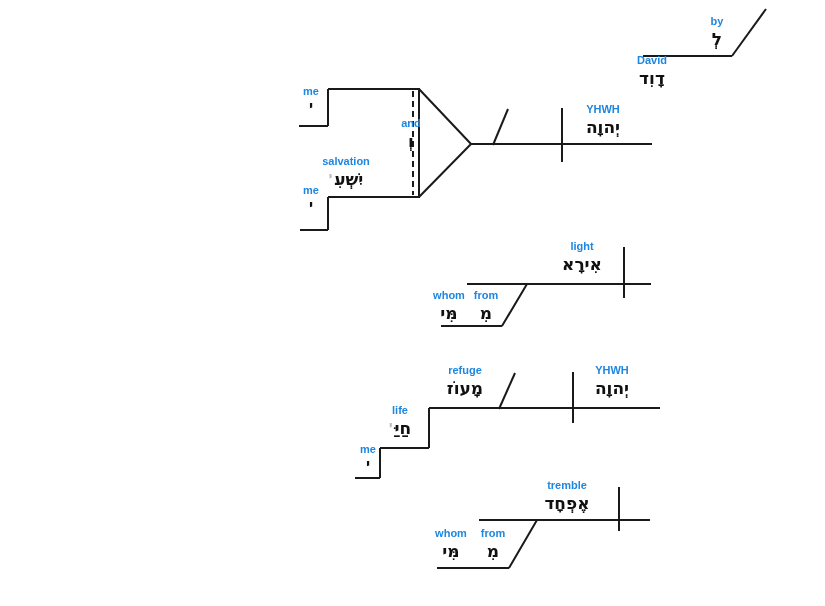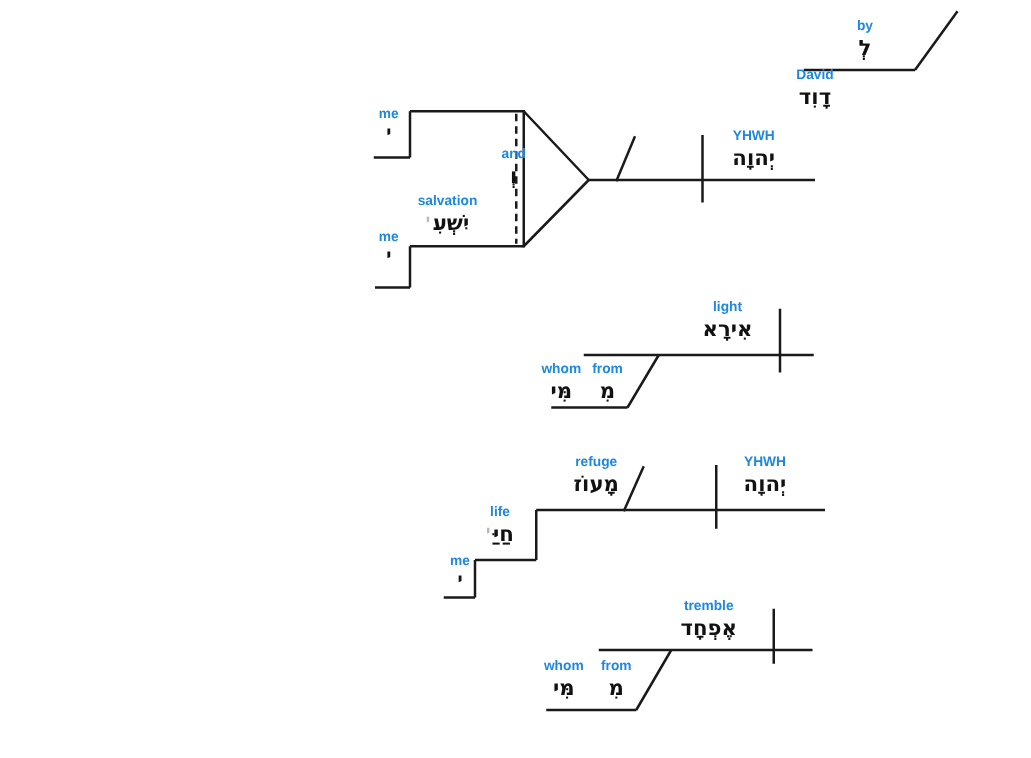--- a/index.html
+++ b/index.html
@@ -74,34 +74,34 @@
       <path d="M479,520 H650"></path>
       <path d="M619,487 V531"></path>
       <path d="M537,520 L509,568 M437,568 H509"></path>
     </g>
   </svg>
 
   <div class="word" style="left:628px;top:15px;width:48px;margin-top:39px;">
     <span class="gloss">David</span>
     <span class="heb">דָוִד</span>
   </div>
-  <div class="word" style="left:675px;top:15px;width:34px;">
+  <div class="word" style="left:700px;top:15px;width:34px;">
     <span class="gloss">by</span>
     <span class="heb">לְ</span>
   </div>
 
   <div class="word" style="left:296px;top:85px;width:30px;">
     <span class="gloss">me</span>
     <span class="me-yod">י</span>
   </div>
   <div class="word" style="left:396px;top:117px;width:30px;">
     <span class="gloss">and</span>
     <span class="heb">וְ</span>
   </div>
-  <div class="word" style="left:326px;top:155px;width:64px;">
+  <div class="word" style="left:314px;top:155px;width:64px;">
     <span class="gloss">salvation</span>
     <span class="heb"><span>יִשְׁעִ</span><span class="suffix">י</span></span>
   </div>
   <div class="word" style="left:296px;top:184px;width:30px;">
     <span class="gloss">me</span>
     <span class="me-yod">י</span>
   </div>
   <div class="word" style="left:573px;top:103px;width:60px;">
     <span class="gloss">YHWH</span>
     <span class="heb">יְהוָה</span>
@@ -113,21 +113,21 @@
   </div>
   <div class="word" style="left:428px;top:289px;width:42px;">
     <span class="gloss">whom</span>
     <span class="heb">מִּי</span>
   </div>
   <div class="word" style="left:470px;top:289px;width:32px;">
     <span class="gloss">from</span>
     <span class="heb">מִ</span>
   </div>
 
-  <div class="word" style="left:446px;top:364px;width:62px;justify-content:center;">
+  <div class="word" style="left:434px;top:364px;width:62px;justify-content:center;">
     <span class="gloss">refuge</span>
     <span class="heb">מָעוֹז</span>
   </div>
   <div class="word" style="left:580px;top:364px;width:64px;">
     <span class="gloss">YHWH</span>
     <span class="heb">יְהוָה</span>
   </div>
   <div class="word" style="left:370px;top:404px;width:60px;">
     <span class="gloss">life</span>
     <span class="heb"><span>חַיַּ</span><span class="suffix">י</span></span>

